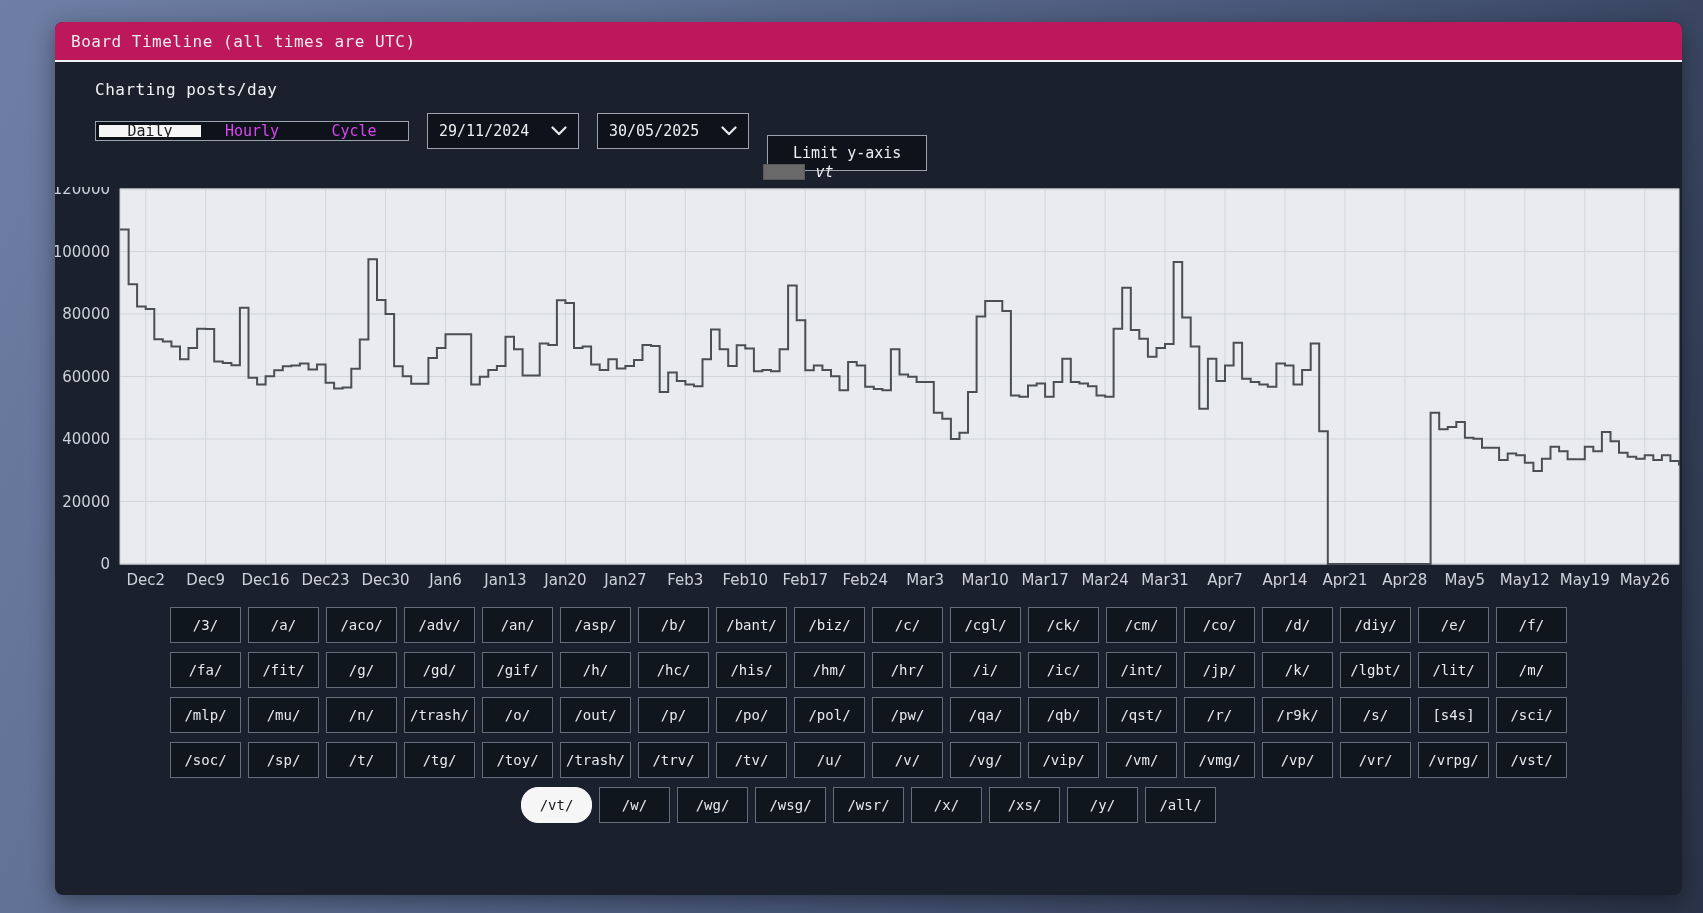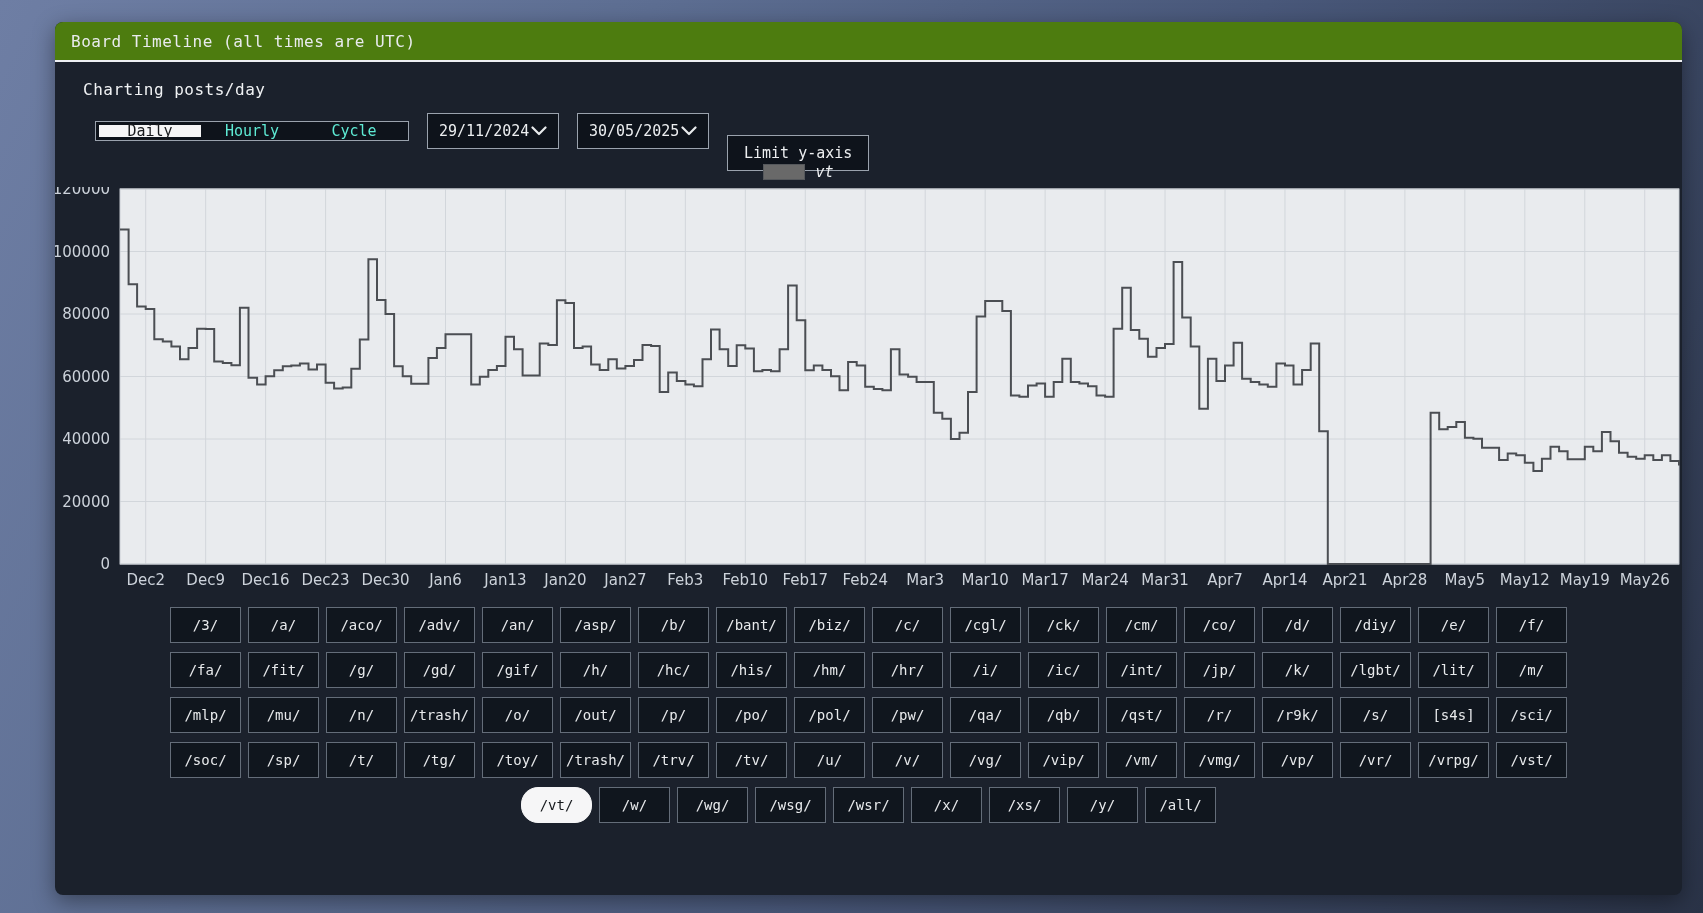--- a/index.html
+++ b/index.html
@@ -8,42 +8,42 @@
     background: linear-gradient(118deg, #6e7ea4 0%, #5d6e92 30%, #49587a 58%, #2a3347 100%);
     font-family: "DejaVu Sans Mono", "Liberation Mono", monospace;
   }
   .panel {
     position:absolute; left:55px; top:22px; width:1627px; height:873px;
     background:#1b212c; border-radius:8px;
     box-shadow:0 6px 22px rgba(0,0,0,.4);
   }
   .titlebar {
     height:40px; display:flex; align-items:center; padding:0 16px;
-    background:#4d7c0f; border-bottom:2px solid #eef0f3;
+    background:#be185d; border-bottom:2px solid #eef0f3;
     border-radius:8px 8px 0 0; color:#e9ebee; font-size:16px; letter-spacing:.5px;
   }
-  .heading { margin:18px 0 0 28px; color:#f0f2f4; font-size:16px; letter-spacing:.5px; }
+  .heading { margin:18px 0 0 40px; color:#f0f2f4; font-size:16px; letter-spacing:.5px; }
   .controls { display:flex; align-items:center; margin:14px 0 0 40px; gap:18px; height:36px; }
   .seg-group { display:flex; height:20px; border:1px solid #9aa2ad; background:#0e131b; padding:3px; }
   .seg {
     display:flex; align-items:center; justify-content:center;
-    color:#5eead4; font-size:15px; background:transparent; border:none;
+    color:#d946ef; font-size:15px; background:transparent; border:none;
     font-family:inherit; cursor:pointer;
   }
   .seg.mode { width:102px; }
   .seg.range { width:51px; }
   .seg.selected { background:#f6f6f7; color:#191b1e; text-decoration:underline; text-underline-offset:3px; }
   .select {
-    display:flex; align-items:center; justify-content:space-between; width:132px;
+    display:flex; align-items:center; justify-content:space-between; width:152px;
     height:36px; border:1px solid #9aa2ad; background:#0e131b; color:#eceef0;
     padding:0 11px; font-size:15px; cursor:pointer;
   }
   .limit-btn {
     height:36px; border:1px solid #9aa2ad; background:#0e131b; color:#eceef0;
-    padding:0 16px; font-size:15px; font-family:inherit; cursor:pointer;margin-top:44px;
+    padding:0 25px; font-size:15px; font-family:inherit; cursor:pointer;margin-top:44px;
   }
   .legend { display:flex; align-items:center; justify-content:center; margin-top:14px; gap:10px; position:relative; left:-70px; cursor:pointer; }
   .legend-swatch { width:42px; height:16px; background:#696969; border:1px solid #55585c; }
   .legend-label { color:#eef0f2; font-size:15px;font-style:italic; }
   .chart-wrap { margin-top:6px; }
   #chart-svg text { font-family:"DejaVu Sans", "Liberation Sans", sans-serif; font-size:15px; fill:#ccd2da; }
   .boards { margin-top:12px; display:flex; flex-direction:column; gap:9px; align-items:center; }
   .board-row { display:flex; gap:7px; justify-content:center; }
   .board-btn {
     width:71px; height:36px; display:flex; align-items:center; justify-content:center;

